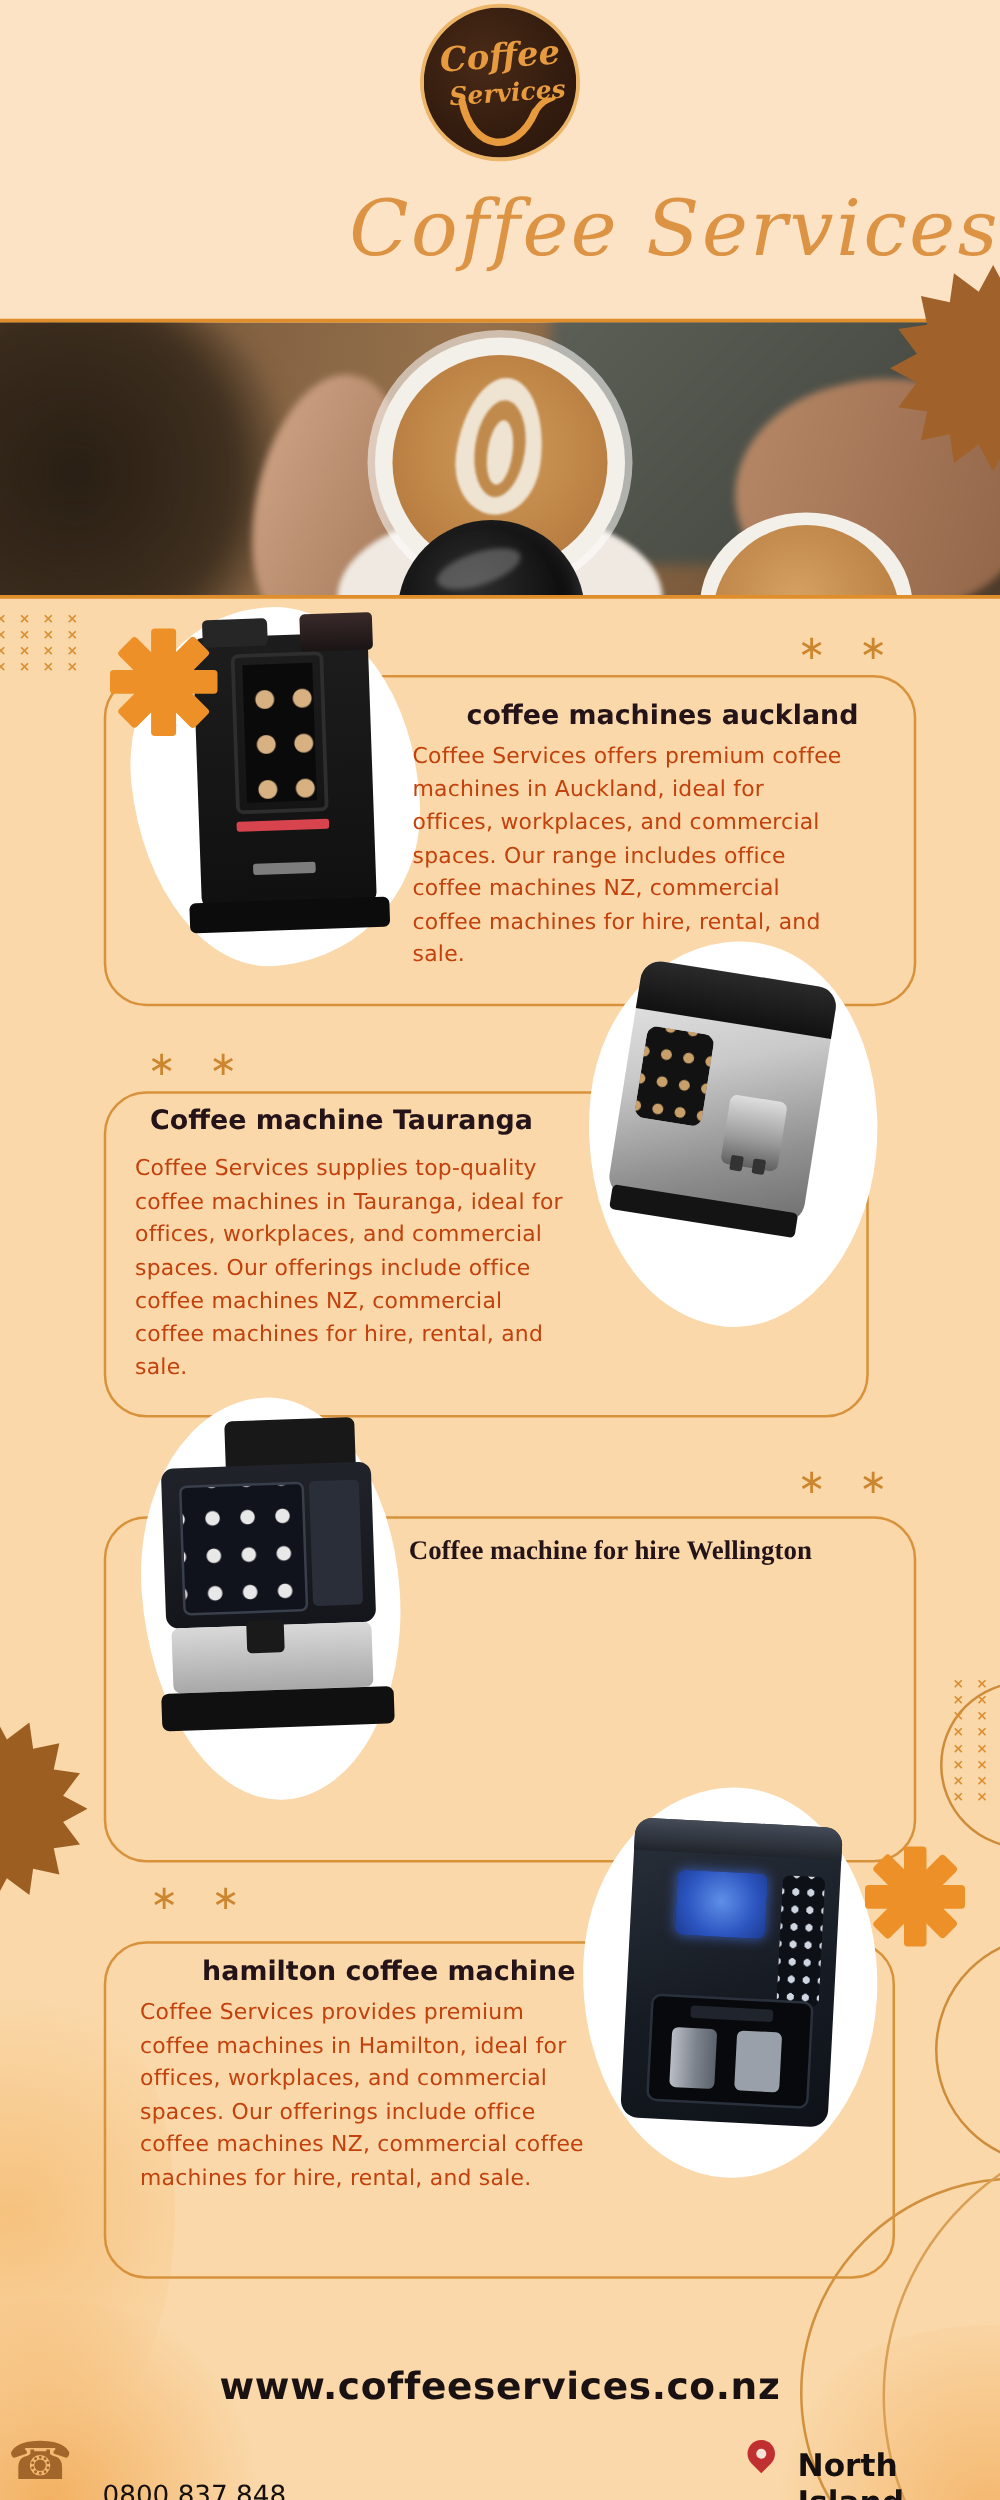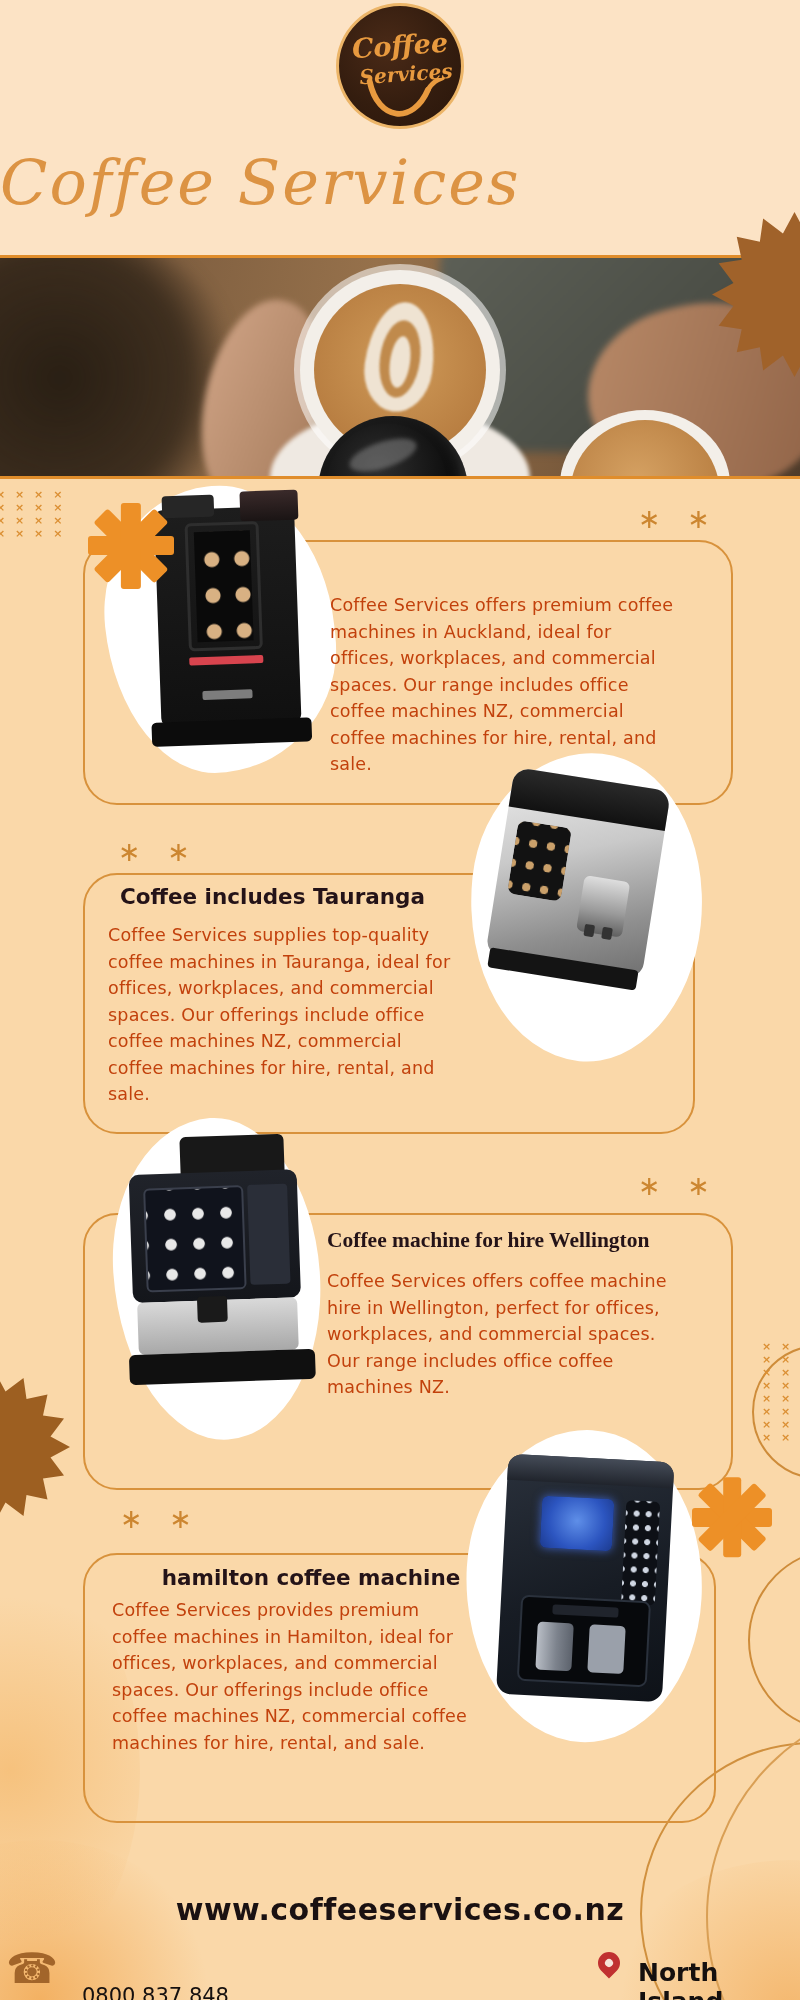--- a/index.html
+++ b/index.html
@@ -11,21 +11,21 @@
   .logo{position:absolute;left:336px;top:3px;width:128px;height:126px;border-radius:50%;
         background:radial-gradient(circle at 40% 35%, #4a2a17 0%, #341d0f 55%, #2a160b 100%);
         border:3px solid #ECB568;box-sizing:border-box;z-index:3;}
   .logo-line1{position:absolute;left:0;top:24px;width:100%;text-align:center;
         font-family:"DejaVu Serif","Liberation Serif",serif;font-style:italic;font-weight:bold;
         color:#E89A3F;font-size:27px;transform:rotate(-4deg);}
   .logo-line2{position:absolute;left:6px;top:56px;width:100%;text-align:center;
         font-family:"DejaVu Serif","Liberation Serif",serif;font-style:italic;font-weight:bold;
         color:#E89A3F;font-size:20px;transform:rotate(-4deg);}
   .logo-swoosh{position:absolute;left:18px;top:72px;width:92px;height:50px;}
-  .title{position:absolute;left:0;top:146px;width:800px;text-align:left;
+  .title{position:absolute;left:0;top:146px;width:800px;text-align:right;
         font-family:"DejaVu Serif","Liberation Serif",serif;font-style:italic;
         color:#DC9343;font-size:62px;letter-spacing:2px;z-index:2;}
   
   .photo{position:absolute;left:0;top:255px;width:800px;height:224px;overflow:hidden;
          border-top:3px solid #E08D2B;border-bottom:3px solid #E08D2B;box-sizing:border-box;z-index:2;
          background:linear-gradient(100deg,#6e5138,#96714b 45%,#7c5c3d 70%,#4e3b2a);}
   .ph{position:absolute;}
   .ph-dark-left{left:-120px;top:-30px;width:360px;height:300px;border-radius:50%;
          background:radial-gradient(circle,#291f14 0%,rgba(41,31,20,.75) 55%,rgba(41,31,20,0) 75%);filter:blur(8px);}
   .ph-machine{left:440px;top:-16px;width:380px;height:210px;border-radius:22px;
@@ -223,41 +223,37 @@
   <div class="sparkles" style="left:638px;top:505px;">∗ ∗</div>
   <div class="sparkles" style="left:118px;top:838px;">∗ ∗</div>
   <div class="sparkles" style="left:638px;top:1172px;">∗ ∗</div>
   <div class="sparkles" style="left:120px;top:1505px;">∗ ∗</div>
 
   <div class="card" id="card1"></div>
   <div class="card" id="card2"></div>
   <div class="card" id="card3"></div>
   <div class="card" id="card4"></div>
 
+  <div class="heading" id="h1">coffee machines auckland</div>
   <div class="body" id="b1">Coffee Services offers premium coffee
 machines in Auckland, ideal for
 offices, workplaces, and commercial
 spaces. Our range includes office
 coffee machines NZ, commercial
 coffee machines for hire, rental, and
 sale.</div>
-  <div class="heading" id="h2">Coffee includes Tauranga</div>
+  <div class="heading" id="h2">Coffee machine Tauranga</div>
   <div class="body" id="b2">Coffee Services supplies top-quality
 coffee machines in Tauranga, ideal for
 offices, workplaces, and commercial
 spaces. Our offerings include office
 coffee machines NZ, commercial
 coffee machines for hire, rental, and
 sale.</div>
   <div class="heading" id="h3">Coffee machine for hire Wellington</div>
-  <div class="body" id="b3">Coffee Services offers coffee machine
-hire in Wellington, perfect for offices,
-workplaces, and commercial spaces.
-Our range includes office coffee
-machines NZ.</div>
   <div class="heading" id="h4">hamilton coffee machine</div>
   <div class="body" id="b4">Coffee Services provides premium
 coffee machines in Hamilton, ideal for
 offices, workplaces, and commercial
 spaces. Our offerings include office
 coffee machines NZ, commercial coffee
 machines for hire, rental, and sale.</div>
 
   <div class="blob" id="blob1"></div>
   <div class="machine" id="m1">

